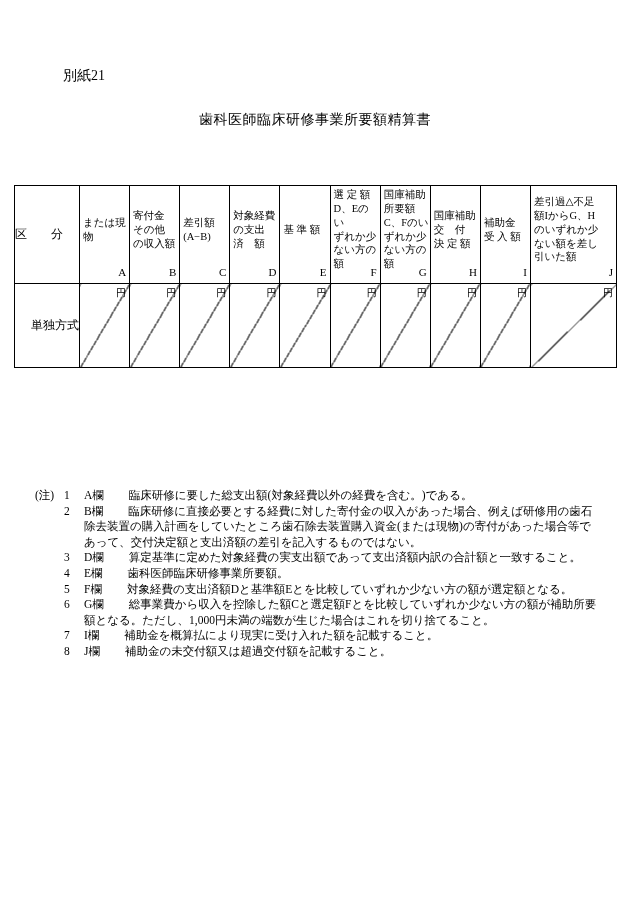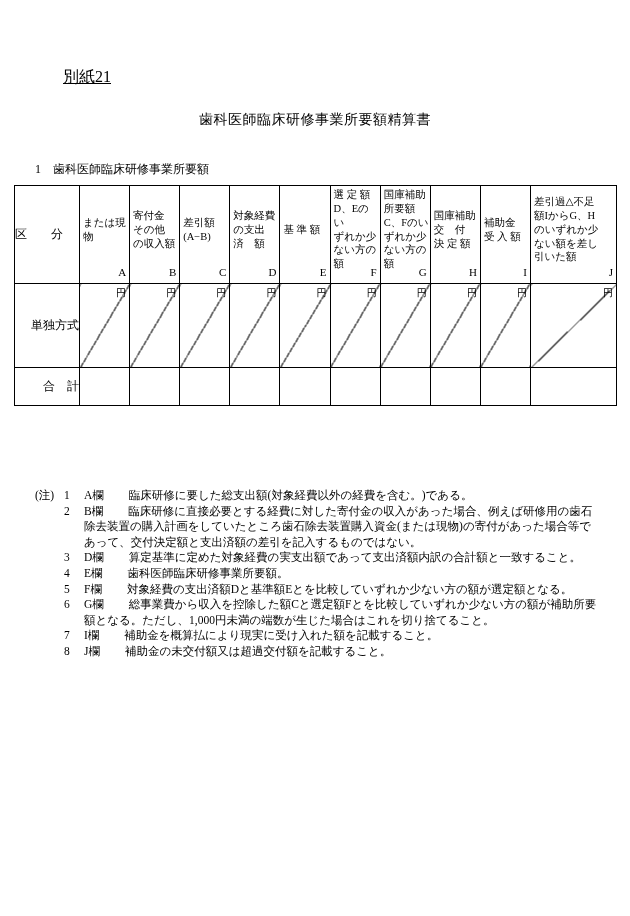--- a/index.html
+++ b/index.html
@@ -4,21 +4,21 @@
 <style>
   * { box-sizing: border-box; }
   html, body { margin: 0; padding: 0; }
   body {
     width: 630px; height: 916px;
     background: #ffffff; color: #000;
     font-family: "Liberation Serif", "DejaVu Serif", serif;
   }
   .page { position: relative; width: 630px; height: 916px; overflow: hidden; background:#fff; }
 
-  .attachment { position: absolute; left: 63px; top: 67px; font-size: 16px; text-decoration: underline; }
+  .attachment { position: absolute; left: 63px; top: 67px; font-size: 14px; }
   .doc-title  { position: absolute; left: 0; top: 111px; width: 630px; text-align: center; font-size: 14px; letter-spacing: 0.5px; }
   .section-title { position: absolute; left: 35px; top: 161px; font-size: 12px; }
 
   .tbl { position: absolute; left: 14px; top: 185px; width: 603px; border-collapse: collapse; table-layout: fixed; }
   .tbl th, .tbl td { border: 1px solid #000; padding: 0; font-weight: normal; }
 
   tr.hdr th { height: 95px; vertical-align: middle; }
   .hcell { position: relative; }
   .hlabel { font-size: 10.5px; line-height: 1.32; white-space: pre-line; text-align: left; padding: 2px 1px 12px 3px; }
   .hletter { position: absolute; right: 3px; bottom: 5px; font-size: 11px; }
@@ -45,21 +45,20 @@
   .note-body { flex: 1; }
   .note-col { margin-right: 25px; }
 </style>
 </head>
 <body>
 
 <div class="page">
 
   <div class="attachment">別紙21</div>
   <div class="doc-title">歯科医師臨床研修事業所要額精算書</div>
-  <div class="section-title">1　歯科医師臨床研修事業所要額</div>
 
   <table class="tbl">
     <colgroup>
       <col style="width:65px">
       <col>
         <col>
         <col>
         <col>
         <col>
         <col>
@@ -162,33 +161,20 @@
           </td>
         <td class="cell slash">
             <span class="yen">円</span>
           </td>
         <td class="cell slash">
             <span class="yen">円</span>
           </td>
       </tr>
 
 
-      <tr class="r2">
-        <th class="rowlabel">合　計</th>
-        <td class="cell"></td>
-        <td class="cell"></td>
-        <td class="cell"></td>
-        <td class="cell"></td>
-        <td class="cell"></td>
-        <td class="cell"></td>
-        <td class="cell"></td>
-        <td class="cell"></td>
-        <td class="cell"></td>
-        <td class="cell"></td>
-      </tr>
     </tbody>
   </table>
 
   <div class="notes">
     <div class="notes-label">(注)</div>
     <div class="notes-list">
       <div class="note">
         <span class="note-num">1</span>
         <div class="note-body"><span class="note-col">A欄</span><span>臨床研修に要した総支出額(対象経費以外の経費を含む。)である。</span></div>
       </div>

